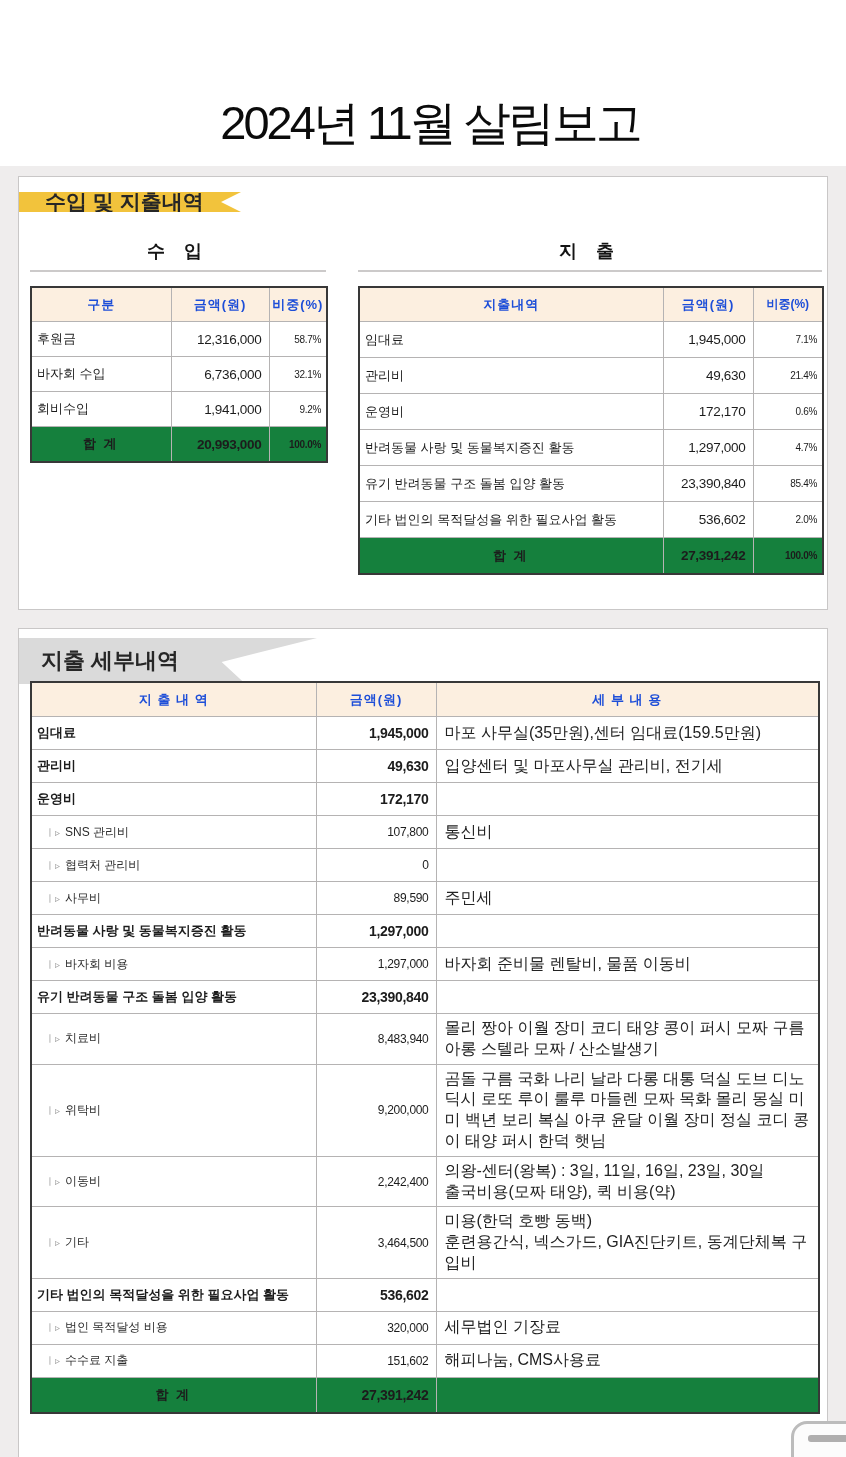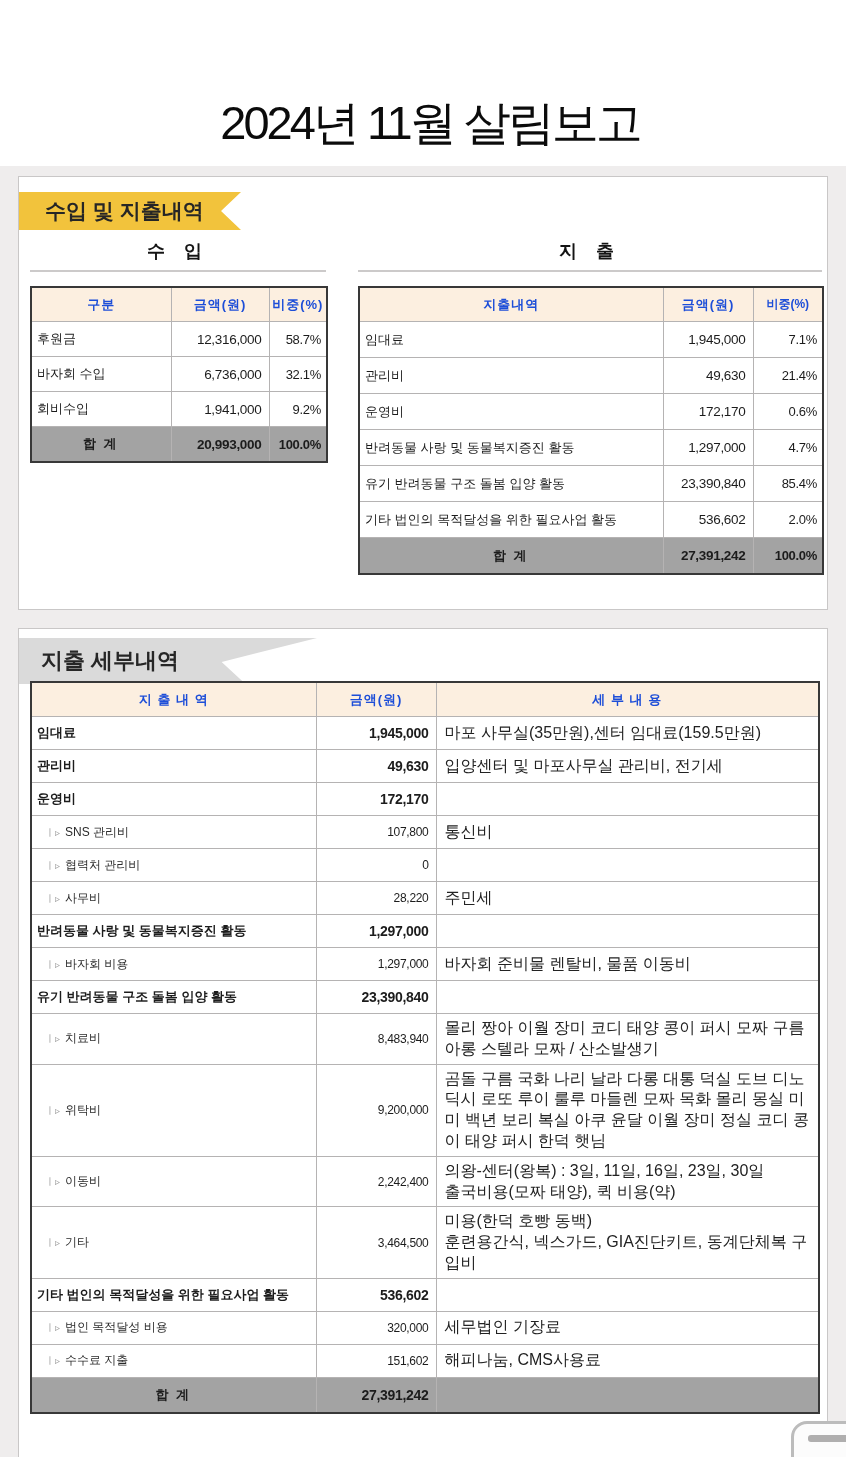--- a/index.html
+++ b/index.html
@@ -15,21 +15,21 @@
   }
   .panel{position:absolute;background:#ffffff;border:1px solid #c9c7c7;}
   #panel1{left:18px;top:176px;width:808px;height:432px;}
   #panel2{left:18px;top:628px;width:808px;height:845px;}
 
   .ribbon{
     position:absolute;display:flex;align-items:center;box-sizing:border-box;
     font-weight:800;color:#262626;
   }
   .ribbon.yellow{
-    left:0;top:15px;width:222px;height:38px;padding-left:26px;font-size:21px;
+    left:0;top:15px;width:222px;height:20px;padding-left:26px;font-size:21px;
     background:#f2c33c;
     clip-path:polygon(0 0,100% 0,91% 50%,100% 100%,0 100%);
   }
   .ribbon.gray{
     left:0;top:9px;width:298px;height:46px;padding-left:22px;font-size:22px;
     background:#dadada;
     clip-path:polygon(0 0,100% 0,68% 52%,76% 100%,0 100%);
   }
 
   .sub-title{position:absolute;top:62px;font-weight:800;font-size:18px;letter-spacing:7px;text-align:center;color:#141414;}
@@ -45,22 +45,22 @@
   .fin-table th{
     background:#fcefe0;font-weight:700;font-size:13px;text-align:center;
     height:31px;letter-spacing:1px;color:#1d4ed8;
   }
   #income-table{left:11px;top:109px;width:296px;}
   #expense-table{left:339px;top:109px;width:464px;}
   #income-table td{height:32px;}
   #expense-table td{height:33px;}
   td.lbl{text-align:left;padding-left:5px;font-size:13px;}
   td.amt{text-align:right;padding-right:7px;font-size:13.5px;letter-spacing:-0.3px;}
-  td.pct{text-align:right;padding-right:5px;font-size:13px;letter-spacing:-0.3px;}
-  tr.total-row td{background:#a3a3a3;font-weight:700;}
+  td.pct{text-align:right;padding-right:5px;font-size:10px;letter-spacing:-0.3px;}
+  tr.total-row td{background:#15803d;font-weight:700;}
   td.total-lbl{text-align:center;padding-left:0;letter-spacing:2px;}
   th.small-pct{font-size:12px;letter-spacing:0;}
 
   #detail-table{left:11px;top:52px;width:788px;}
   #detail-table td{padding-top:4px;padding-bottom:4px;vertical-align:middle;}
   tr.main-row td{height:24px;}
   tr.sub-row td{height:24px;}
   tr.main-row td.lbl{font-weight:700;font-size:13px;}
   tr.main-row td.amt{font-weight:700;font-size:14px;}
   tr.sub-row td.lbl{font-size:12px;padding-left:13px;color:#2a2a2a;}
@@ -228,21 +228,21 @@
           <td class="amt">107,800</td>
           <td class="detail">통신비</td>
         </tr>
         <tr class="sub-row">
           <td class="lbl"><span class="sub-prefix">ㅣ▹</span><span>협력처 관리비</span></td>
           <td class="amt">0</td>
           <td class="detail"></td>
         </tr>
         <tr class="sub-row">
           <td class="lbl"><span class="sub-prefix">ㅣ▹</span><span>사무비</span></td>
-          <td class="amt">28,220</td>
+          <td class="amt">89,590</td>
           <td class="detail">주민세</td>
         </tr>
         <tr class="main-row">
           <td class="lbl"><span>반려동물 사랑 및 동물복지증진 활동</span></td>
           <td class="amt">1,297,000</td>
           <td class="detail"></td>
         </tr>
         <tr class="sub-row">
           <td class="lbl"><span class="sub-prefix">ㅣ▹</span><span>바자회 비용</span></td>
           <td class="amt">1,297,000</td>

